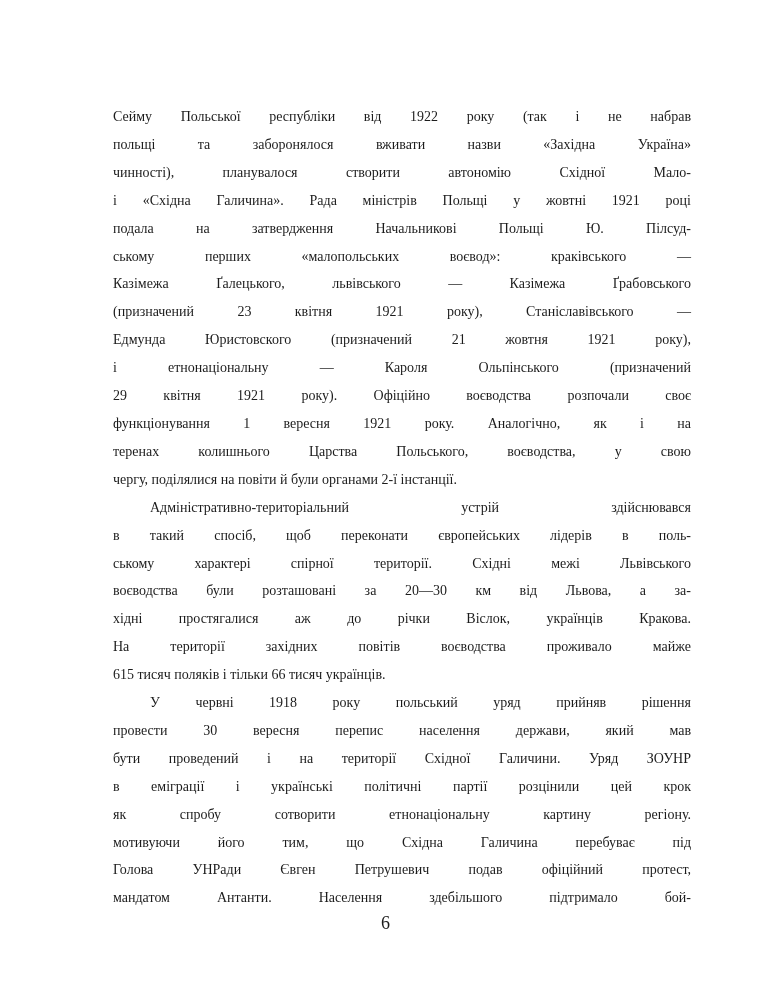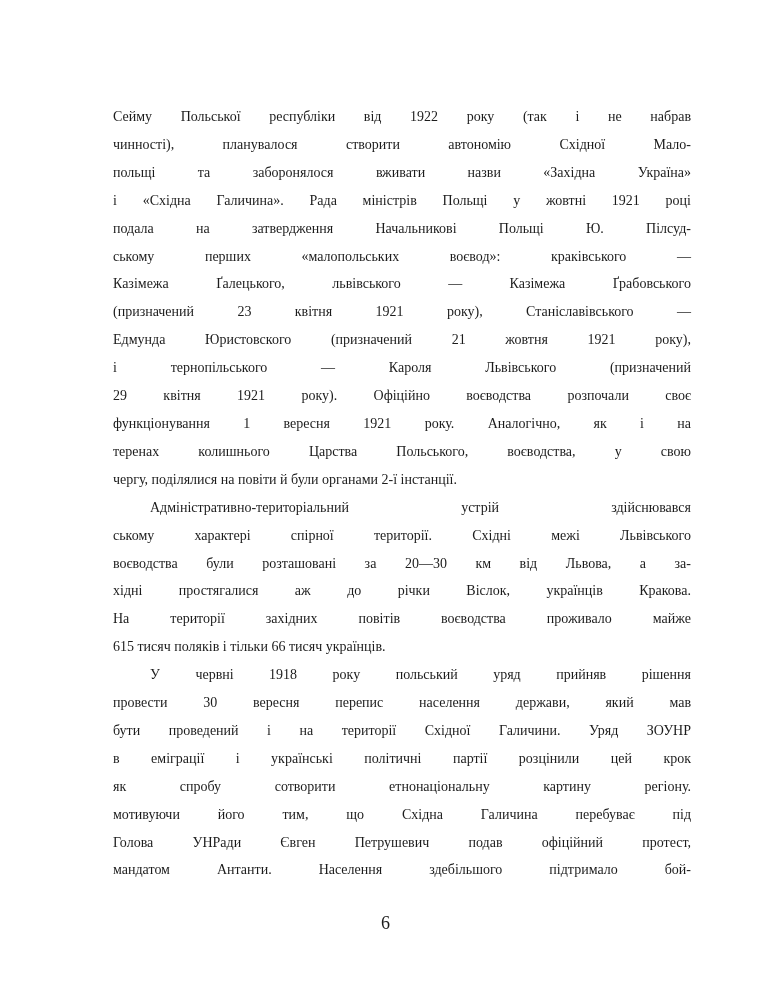--- a/index.html
+++ b/index.html
@@ -57,37 +57,38 @@
   }
 </style>
 </head>
 <body>
 
 <div class="page">
   <div class="text-content">
 
     <div class="para">
       <span class="line">Сейму Польської республіки від 1922 року (так і не набрав</span>
+      <span class="line">польщі та заборонялося вживати назви «Західна Україна»</span>
       <span class="line">чинності), планувалося створити автономію Східної Мало-</span>
-      <span class="line">польщі та заборонялося вживати назви «Західна Україна»</span>
       <span class="line">і «Східна Галичина». Рада міністрів Польщі у жовтні 1921 році</span>
       <span class="line">подала на затвердження Начальникові Польщі Ю. Пілсуд-</span>
       <span class="line">ському перших «малопольських воєвод»: краківського —</span>
       <span class="line">Казімежа Ґалецького, львівського — Казімежа Ґрабовського</span>
       <span class="line">(призначений 23 квітня 1921 року), Станіславівського —</span>
       <span class="line">Едмунда Юристовского (призначений 21 жовтня 1921 року),</span>
-      <span class="line">і тернопільського — Кароля Львівського (призначений</span>
+      <span class="line">і етнонаціональну — Кароля Ольпінського (призначений</span>
       <span class="line">29 квітня 1921 року). Офіційно воєводства розпочали своє</span>
       <span class="line">функціонування 1 вересня 1921 року. Аналогічно, як і на</span>
       <span class="line">теренах колишнього Царства Польського, воєводства, у свою</span>
       <span class="line end">чергу, поділялися на повіти й були органами 2-ї інстанції.</span>
     </div>
 
     <div class="para indent-first">
       <span class="line">Адміністративно-територіальний устрій здійснювався</span>
+      <span class="line">в такий спосіб, щоб переконати європейських лідерів в поль-</span>
       <span class="line">ському характері спірної території. Східні межі Львівського</span>
       <span class="line">воєводства були розташовані за 20—30 км від Львова, а за-</span>
       <span class="line">хідні простягалися аж до річки Віслок, українців Кракова.</span>
       <span class="line">На території західних повітів воєводства проживало майже</span>
       <span class="line end">615 тисяч поляків і тільки 66 тисяч українців.</span>
     </div>
 
     <div class="para indent-first">
       <span class="line">У червні 1918 року польський уряд прийняв рішення</span>
       <span class="line">провести 30 вересня перепис населення держави, який мав</span>

